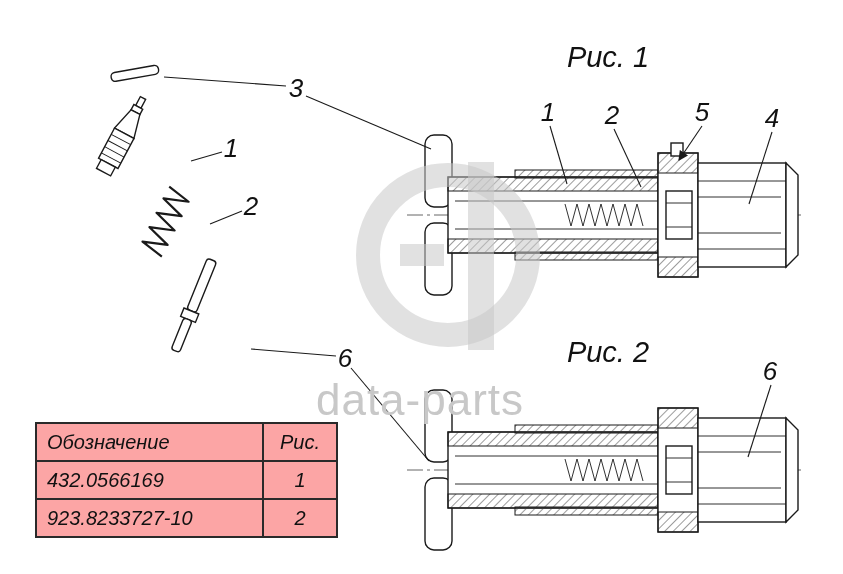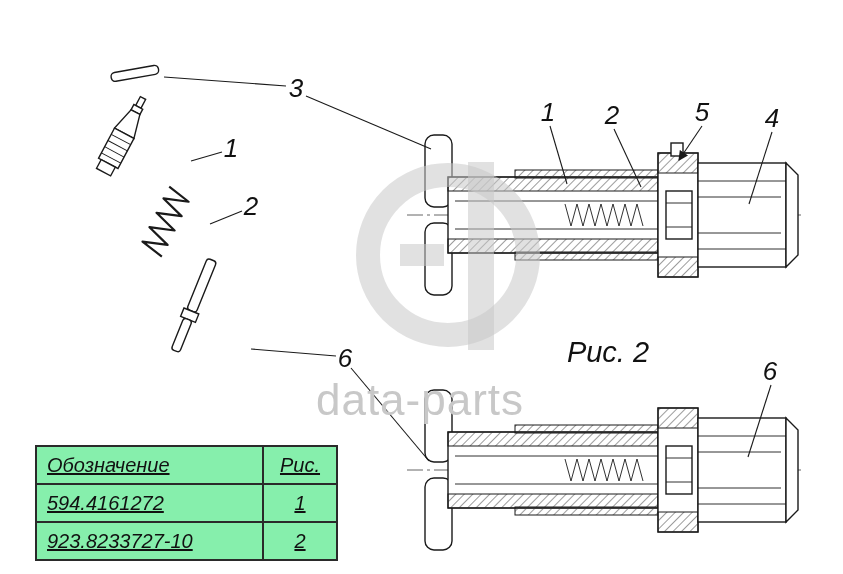--- a/index.html
+++ b/index.html
@@ -22,23 +22,23 @@
   .figlabel {
     position:absolute; transform:translate(-50%,-50%);
     font:italic 29px "Liberation Sans", sans-serif; color:#111; white-space:nowrap;
   }
   .watermark-text {
     position:absolute; left:420px; top:400px; transform:translate(-50%,-50%);
     font:400 44px "Liberation Sans", sans-serif; color:#c8c8c8;
     letter-spacing:1px; pointer-events:none; white-space:nowrap;
   }
   table.parts-table {
-    position:absolute; left:35px; top:445px;
-    border-collapse:collapse; background:#86efac;
-    font:italic 20px "Liberation Sans", sans-serif; color:#111;text-decoration:underline;
+    position:absolute; left:35px; top:422px;
+    border-collapse:collapse; background:#fca5a5;
+    font:italic 20px "Liberation Sans", sans-serif; color:#111;
   }
   table.parts-table th, table.parts-table td {
     border:2px solid #2a2a2a; padding:5px 10px; height:26px;
     font-weight:normal; text-align:left;
   }
   table.parts-table th:first-child, table.parts-table td:first-child { width:205px; }
   table.parts-table th:last-child, table.parts-table td:last-child { width:52px; text-align:center; }
 </style>
 </head>
 <body>
@@ -138,20 +138,21 @@
       <line class="leader" x1="771" y1="385" x2="748" y2="457"></line>
     </g>
 
     <g>
       <circle cx="448" cy="255" r="80" fill="none" stroke="#c8c8c8" stroke-width="24" opacity="0.55"></circle>
       <rect class="wm" x="468" y="162" width="26" height="188"></rect>
       <rect class="wm" x="400" y="244" width="44" height="22"></rect>
     </g>
   </svg>
 
+  <div class="figlabel" style="left:608px; top:57px;">Рис. 1</div>
   <div class="figlabel" style="left:608px; top:352px;text-align:center;">Рис. 2</div>
 
   <div class="callout" style="left:296px; top:88px;">3</div>
   <div class="callout" style="left:231px; top:148px;">1</div>
   <div class="callout" style="left:251px; top:206px;">2</div>
   <div class="callout" style="left:345px; top:358px;">6</div>
   <div class="callout" style="left:548px; top:112px;">1</div>
   <div class="callout" style="left:612px; top:115px;">2</div>
   <div class="callout" style="left:702px; top:112px;">5</div>
   <div class="callout" style="left:772px; top:118px;">4</div>
@@ -161,21 +162,21 @@
 
   <table class="parts-table">
     <thead>
       <tr>
         <th>Обозначение</th>
         <th>Рис.</th>
       </tr>
     </thead>
     <tbody>
       <tr>
-        <td>594.4161272</td>
+        <td>432.0566169</td>
         <td>1</td>
       </tr>
       <tr>
         <td>923.8233727-10</td>
         <td>2</td>
       </tr>
     </tbody>
   </table>
 
 </div>

